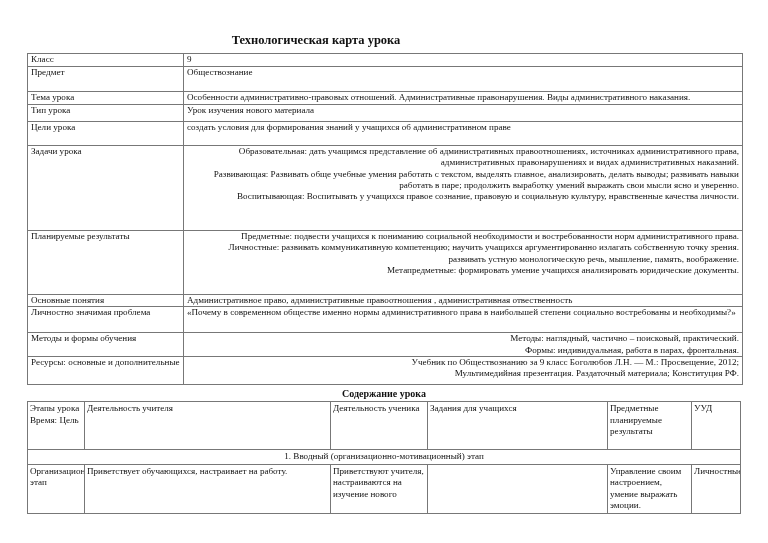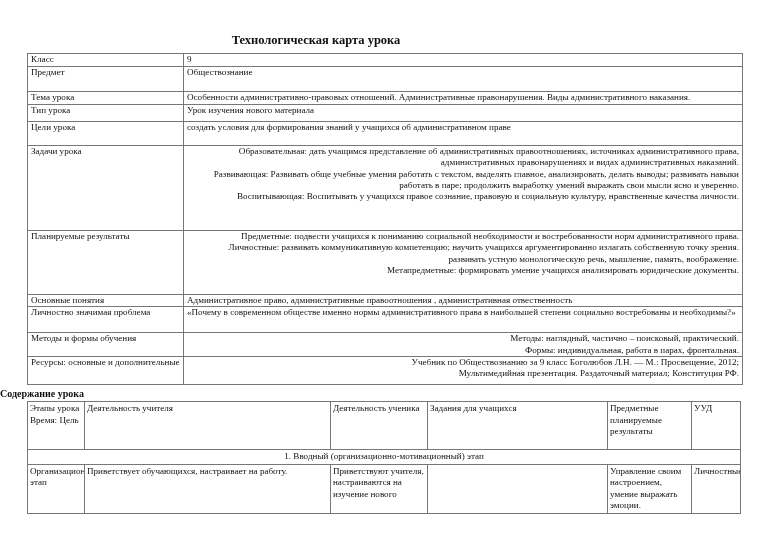--- a/index.html
+++ b/index.html
@@ -7,21 +7,21 @@
     width: 768px; height: 543px; overflow: hidden; position: relative;
     font-family: "Liberation Serif", "DejaVu Serif", serif;
     color: #111;
   }
   .title {
     position: absolute; left: 0; width: 632px; top: 33px;
     text-align: center; font-weight: bold; font-size: 12.5px;
   }
   .subtitle {
     position: absolute; left: 0; width: 768px; top: 388px;
-    font-weight: bold; font-size: 10px;
+    text-align: center; font-weight: bold; font-size: 10px;
   }
   table { border-collapse: collapse; position: absolute; table-layout: fixed; }
   td {
     border: 1px solid #777; vertical-align: top;
     font-size: 9.1px; line-height: 11.3px; padding: 0 3px;
     overflow: hidden;
   }
   #info { left: 27px; top: 53px; width: 715px; }
   #info col.c1 { width: 156px; }
   #info col.c2 { width: 559px; }
@@ -90,21 +90,21 @@
       <td>Методы и формы обучения</td>
       <td>
         <span class="line">Методы: наглядный, частично – поисковый, практический.</span>
         <span class="line">Формы: индивидуальная, работа в парах, фронтальная.</span>
       </td>
     </tr>
     <tr style="height:28px">
       <td>Ресурсы: основные и дополнительные</td>
       <td>
         <span class="line">Учебник по Обществознанию за 9 класс Боголюбов Л.Н.  — М.: Просвещение, 2012;</span>
-        <span class="line">Мультимедийная презентация. Раздаточный материал; Конституция РФ.</span>
+        <span class="line">Мультимедийная презентация. Раздаточный материала; Конституция РФ.</span>
       </td>
     </tr>
   </tbody>
 </table>
 
 <div class="subtitle">Содержание урока</div>
 
 <table id="content">
   <colgroup>
     <col style="width:57px">

